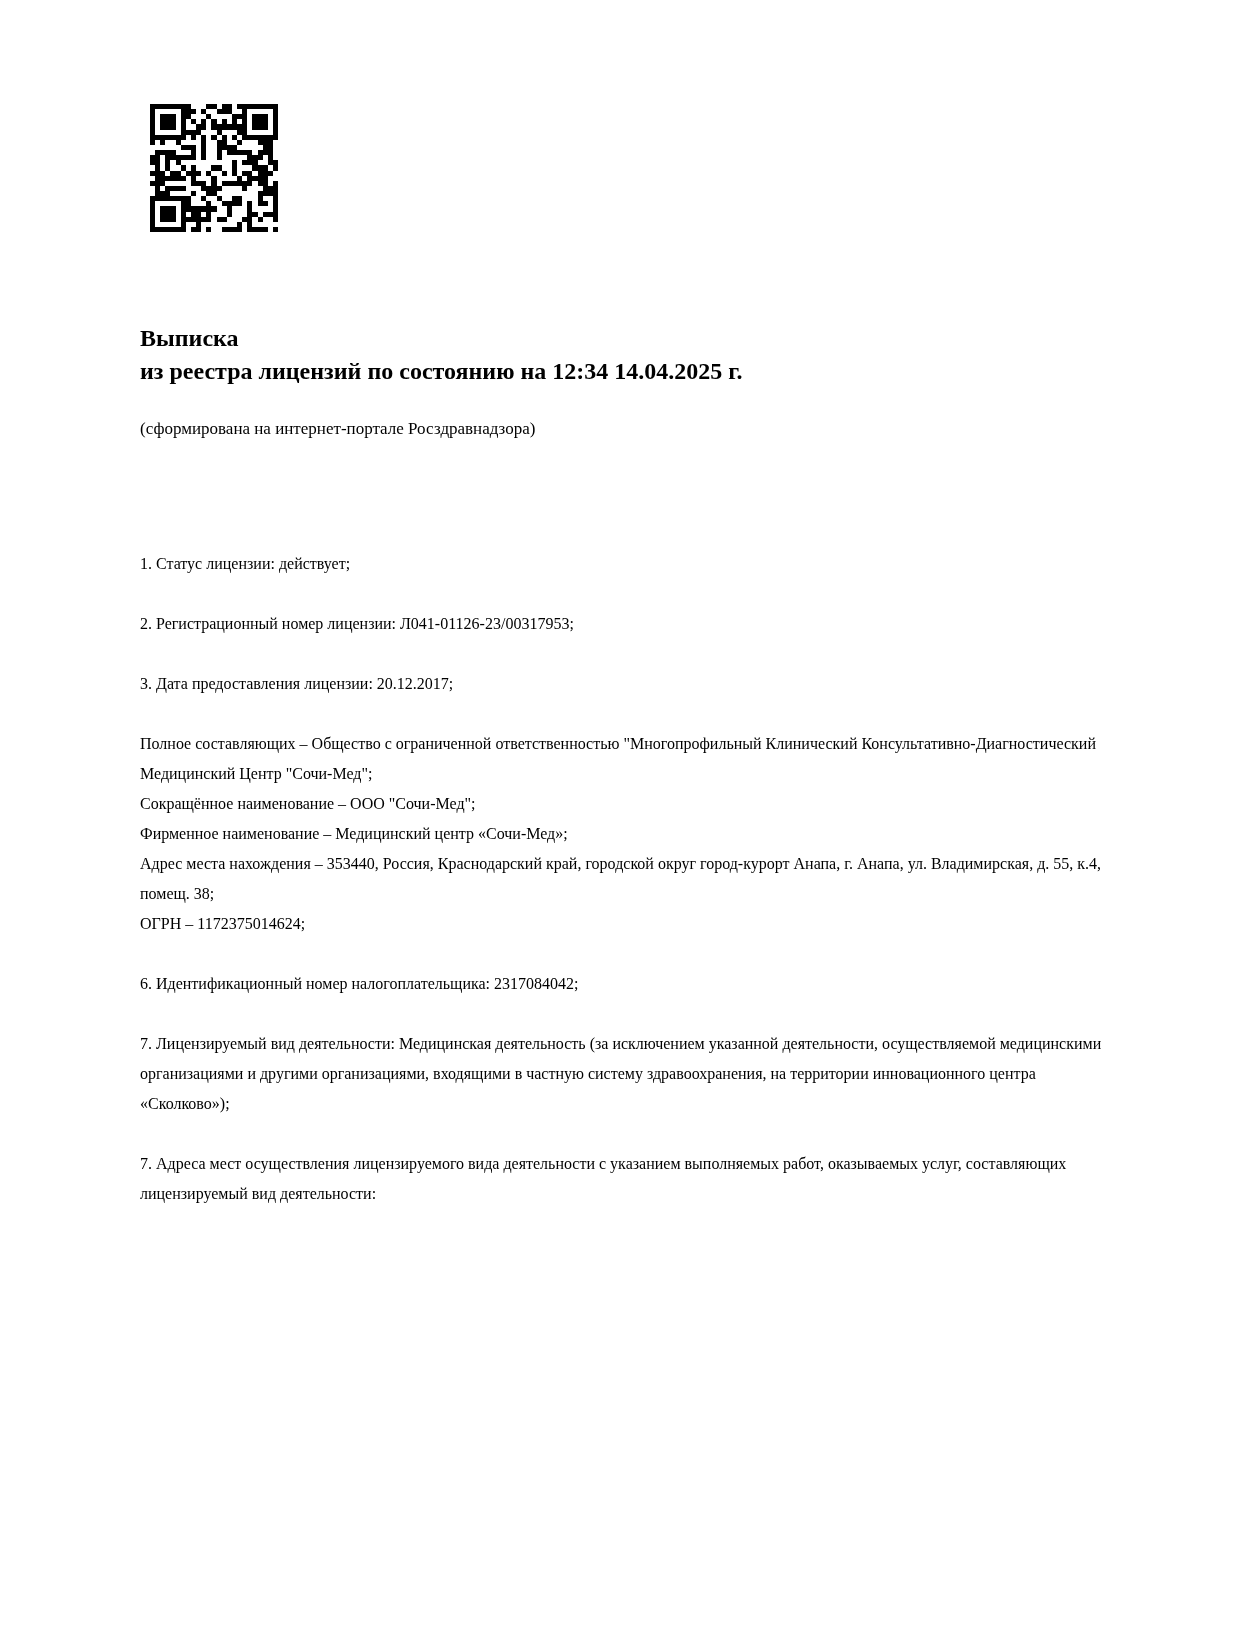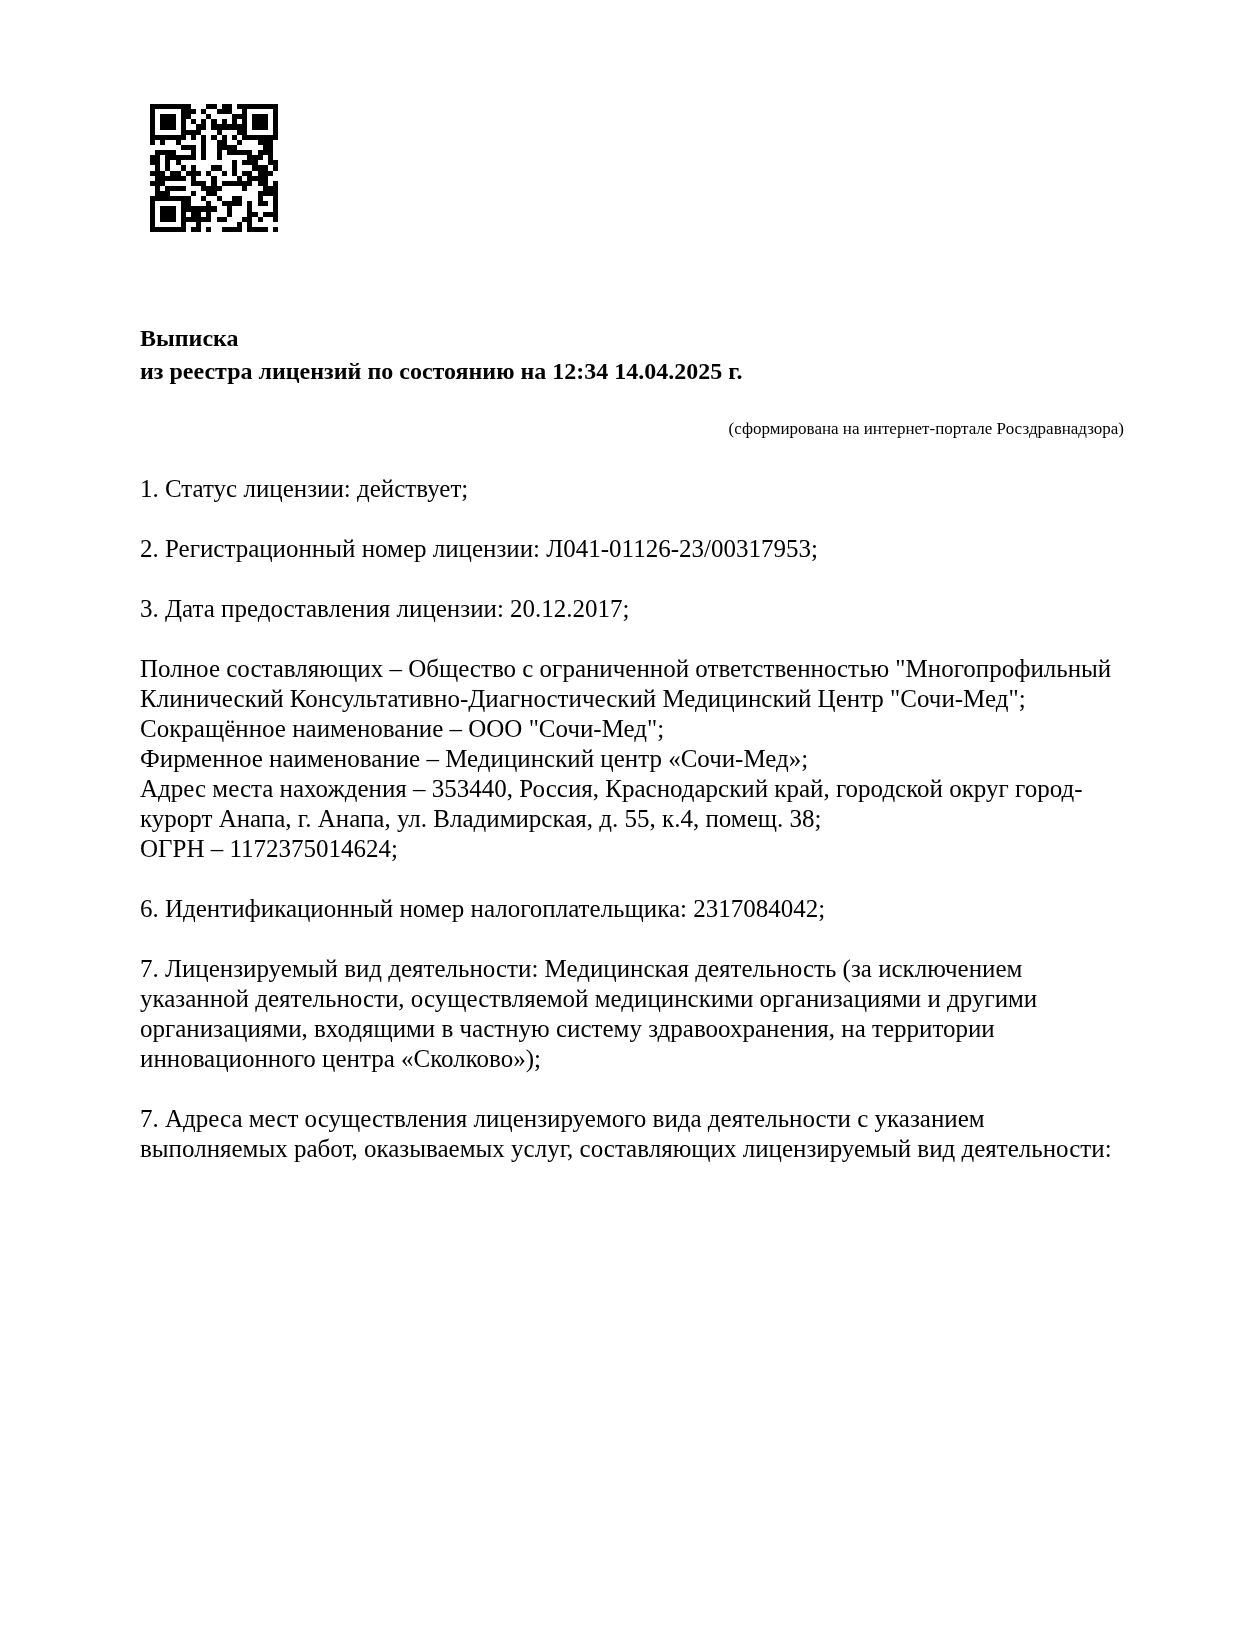--- a/index.html
+++ b/index.html
@@ -24,27 +24,26 @@
   }
   .title{
     margin-top:322px;
     text-align:left;
     font-weight:bold;
     font-size:24px;
     line-height:33px;
   }
   .subtitle{
     margin-top:29px;
-    text-align:right;
     font-size:17px;
     line-height:24px;
   }
   .docbody{
-    margin-top:33px;
-    font-size:25px;
+    margin-top:108px;
+    font-size:16px;
     line-height:30px;
   }
   .para{margin:0 0 30px 0;}
   .entity{margin:0 0 30px 0;}
   .entity-line{margin:0;}
 </style>
 </head>
 <body>
 
 <div class="page">

